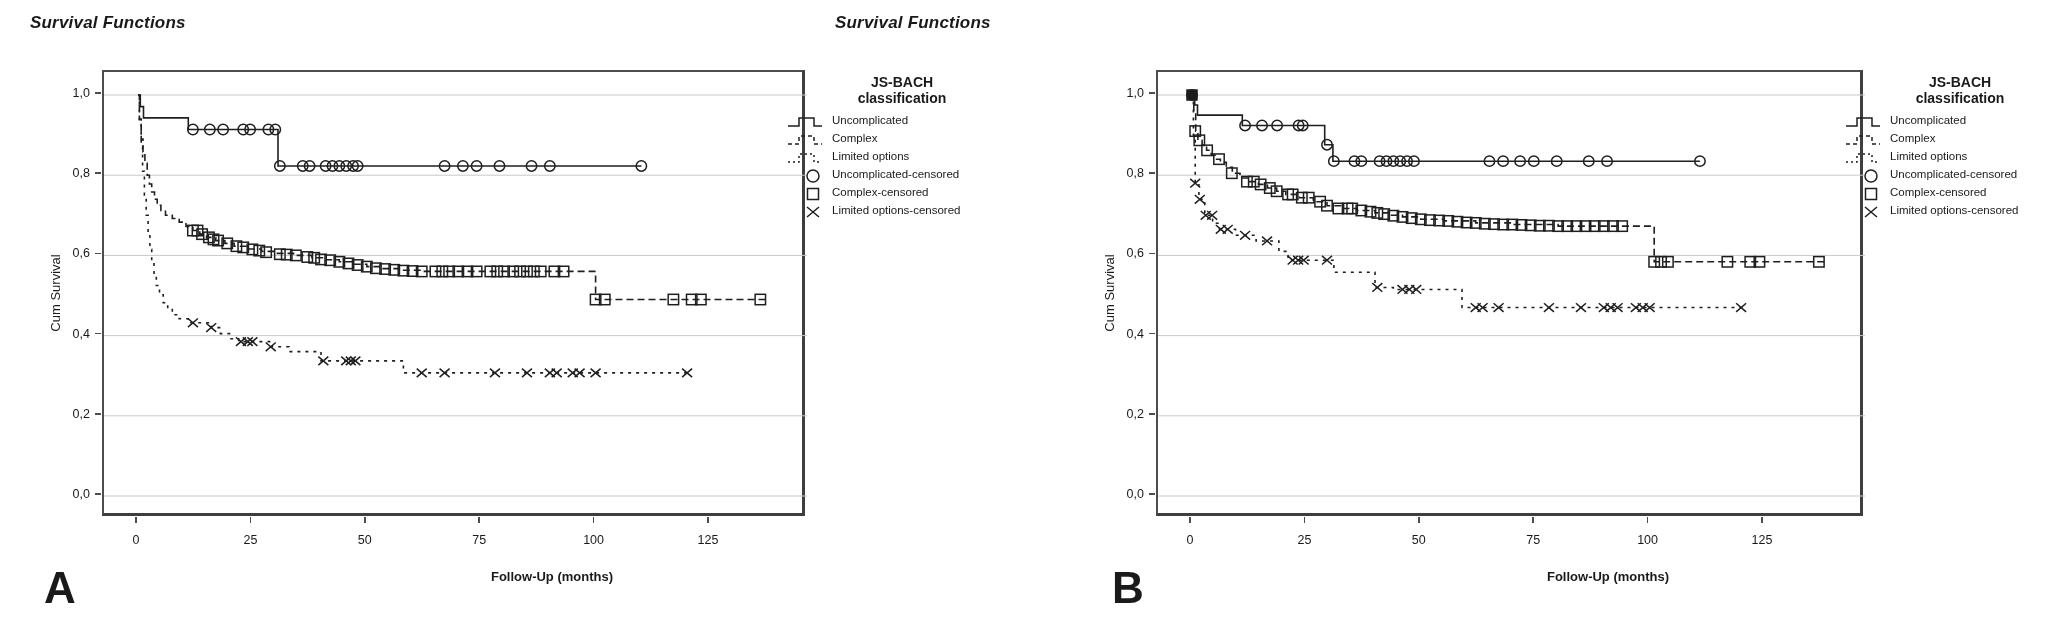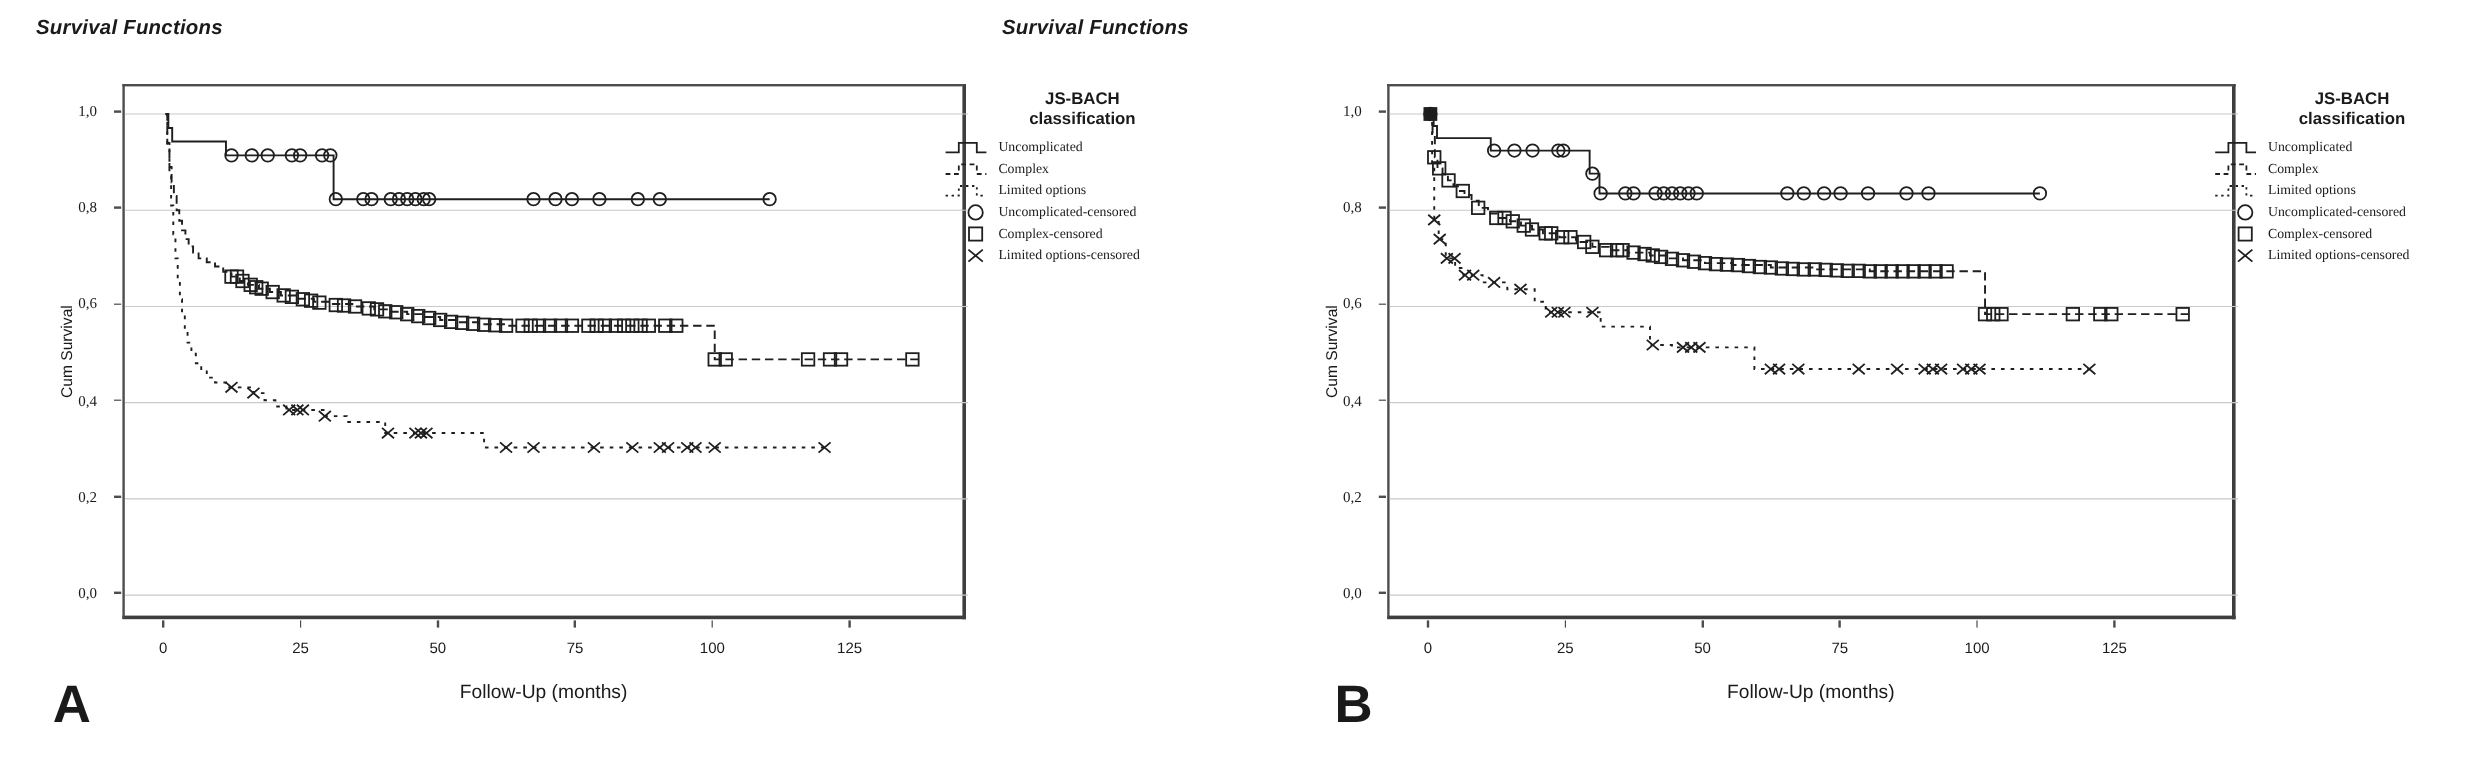--- a/index.html
+++ b/index.html
@@ -2,31 +2,31 @@
 <html><head>
 <meta charset="utf-8">
 <style>
   html,body{margin:0;padding:0;background:#ffffff;}
   #stage{position:relative;width:2067px;height:632px;background:#fff;overflow:hidden;
          font-family:"Liberation Sans",sans-serif;color:#1a1a1a;}
   .fig-title{position:absolute;font-size:17px;font-weight:bold;font-style:italic;letter-spacing:.2px;white-space:nowrap;}
   .plotbox{position:absolute;box-sizing:border-box;background:#fff;
            border:2px solid #4d4d4d;border-right:3px solid #3e3e3e;border-bottom:3px solid #3e3e3e;}
   .plotbox svg{position:absolute;left:0;top:0;}
-  .ytick-label{position:absolute;width:34px;font-size:12.5px;text-align:center;line-height:14px;white-space:nowrap;font-family:Liberation Serif, serif;}
+  .ytick-label{position:absolute;width:34px;font-size:12.5px;text-align:right;line-height:14px;white-space:nowrap;}
   .xtick-label{position:absolute;width:44px;font-size:12.5px;text-align:center;line-height:14px;white-space:nowrap;}
   .ytick-mark{position:absolute;width:6px;height:1.5px;background:#4d4d4d;}
   .xtick-mark{position:absolute;width:1.5px;height:6px;background:#4d4d4d;}
   .y-title{position:absolute;width:160px;height:16px;text-align:center;font-size:13px;transform:rotate(-90deg);white-space:nowrap;}
-  .x-title{position:absolute;width:320px;text-align:center;font-size:16px;font-weight:normal;white-space:nowrap;}
+  .x-title{position:absolute;width:320px;text-align:right;font-size:13px;font-weight:bold;white-space:nowrap;}
   .panel-letter{position:absolute;font-size:44px;font-weight:bold;line-height:1;}
   .legend{position:absolute;width:232px;}
   .legend-title{font-weight:bold;font-size:14px;line-height:1.15;text-align:center;white-space:nowrap;}
   .legend-items{margin-top:8px;}
-  .legend-item{display:flex;align-items:center;height:18px;font-size:11.5px;white-space:nowrap;font-family:Liberation Serif, serif;}
+  .legend-item{display:flex;align-items:flex-start;height:18px;font-size:11.5px;white-space:nowrap;}
   .legend-sample{width:46px;height:16px;flex:none;}
 </style>
 </head>
 <body>
 
 <div id="stage">
 
   <div class="fig-title" style="left:30px;top:13px;">Survival Functions</div>
   <div class="plotbox" id="plotbox-0" style="left:102px;top:70px;width:703px;height:446px;">
       <svg width="703" height="446" viewBox="0 0 703 446">

